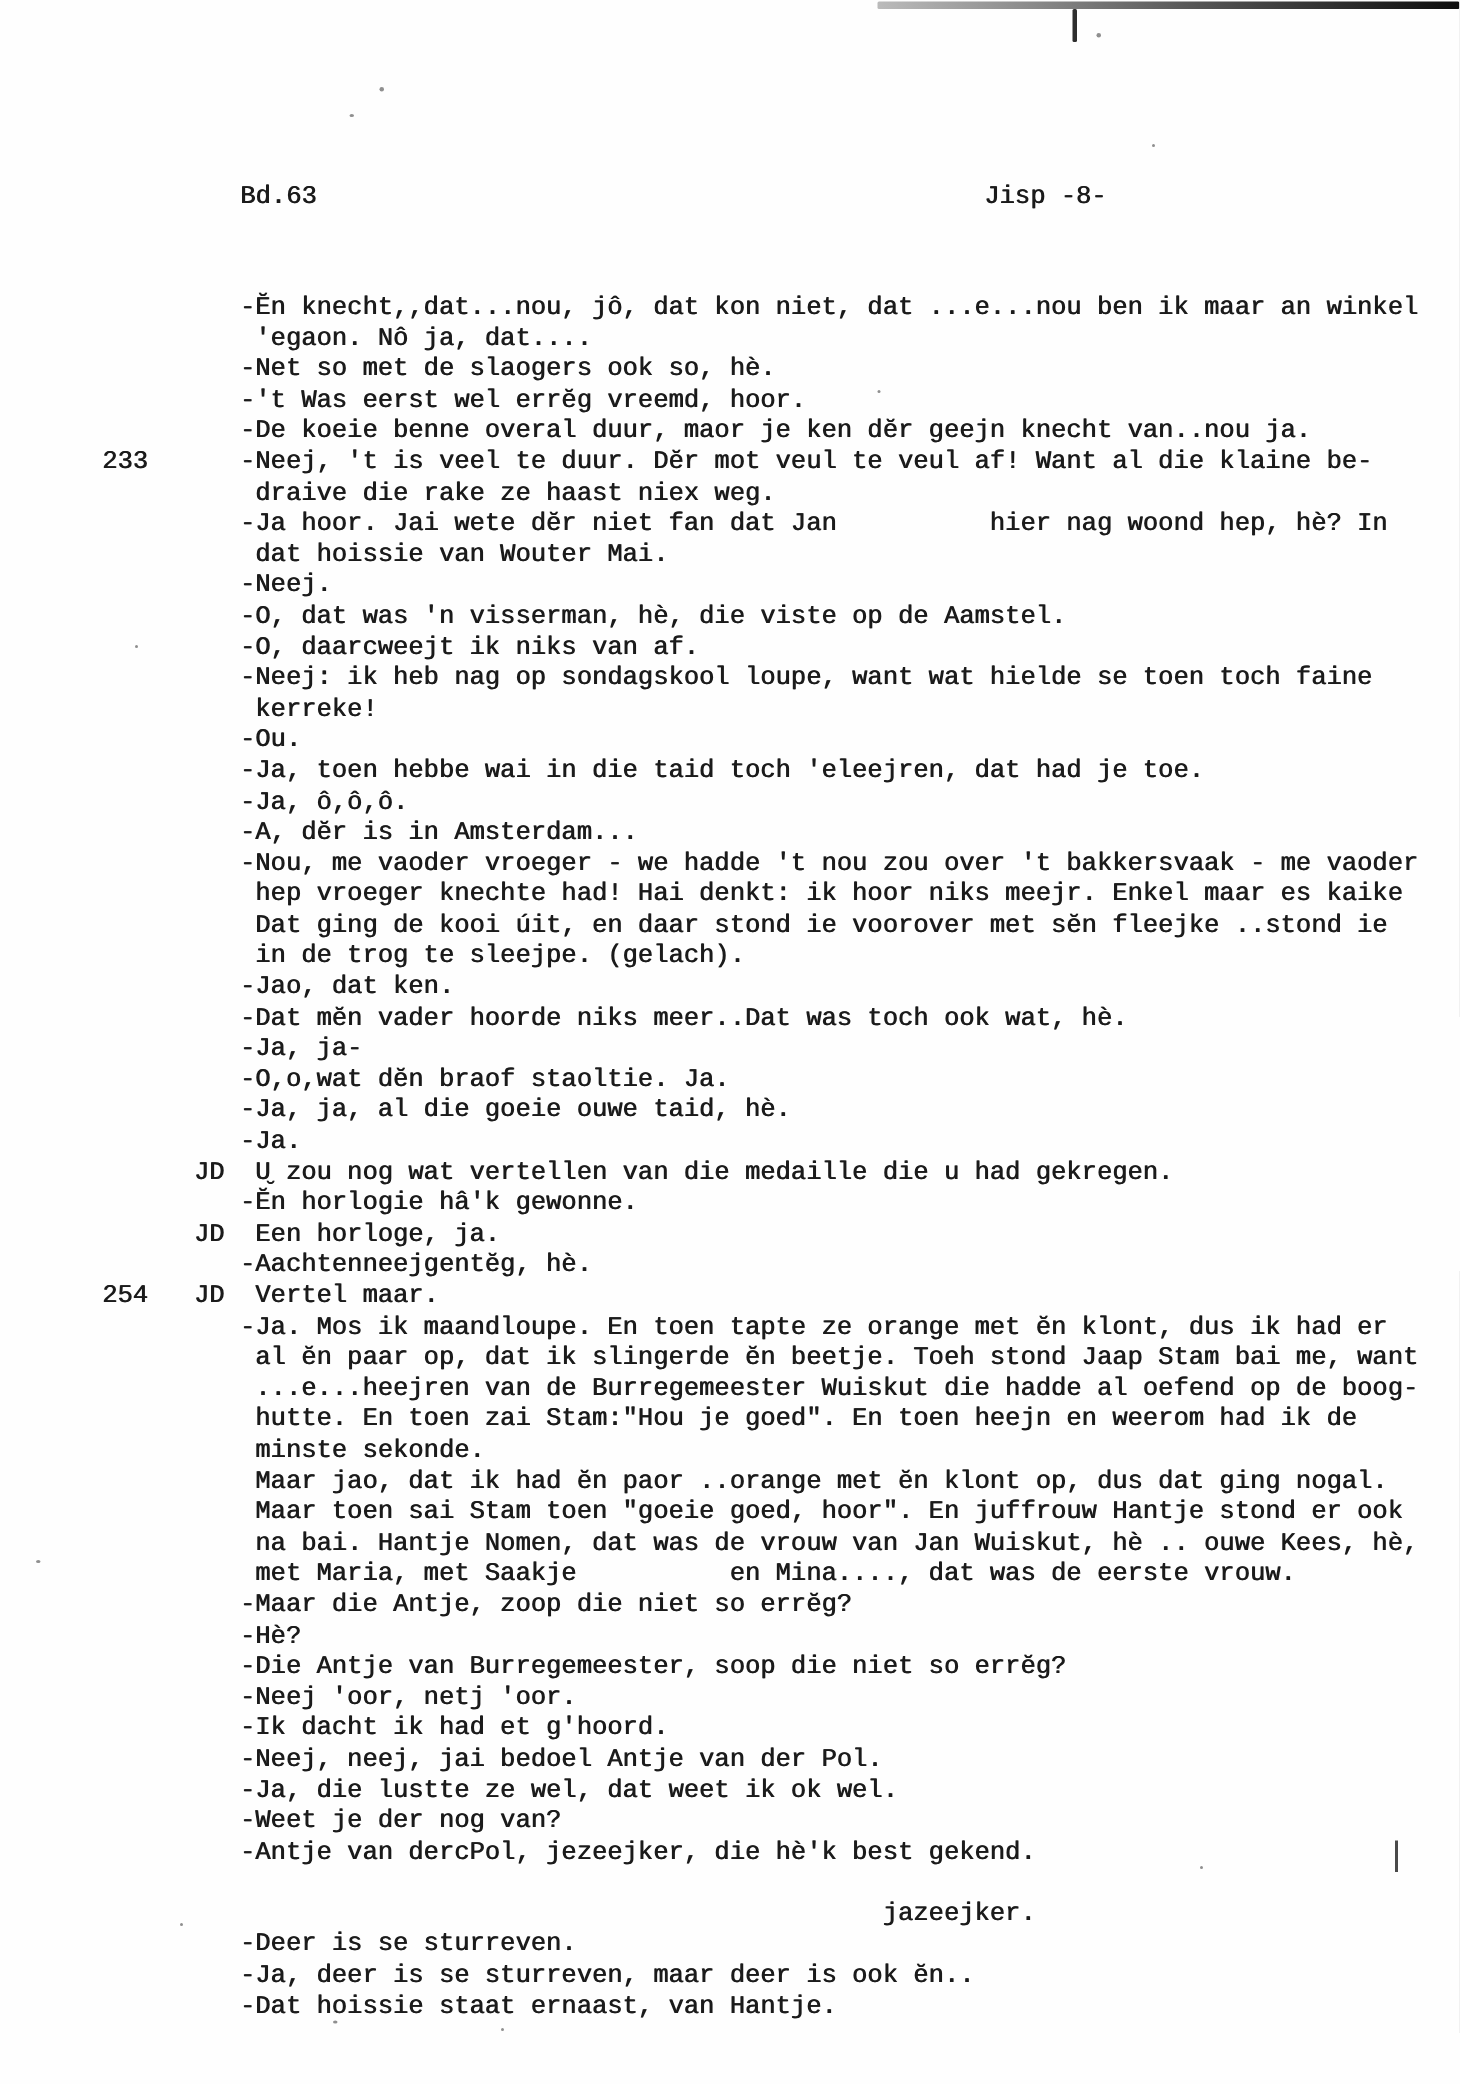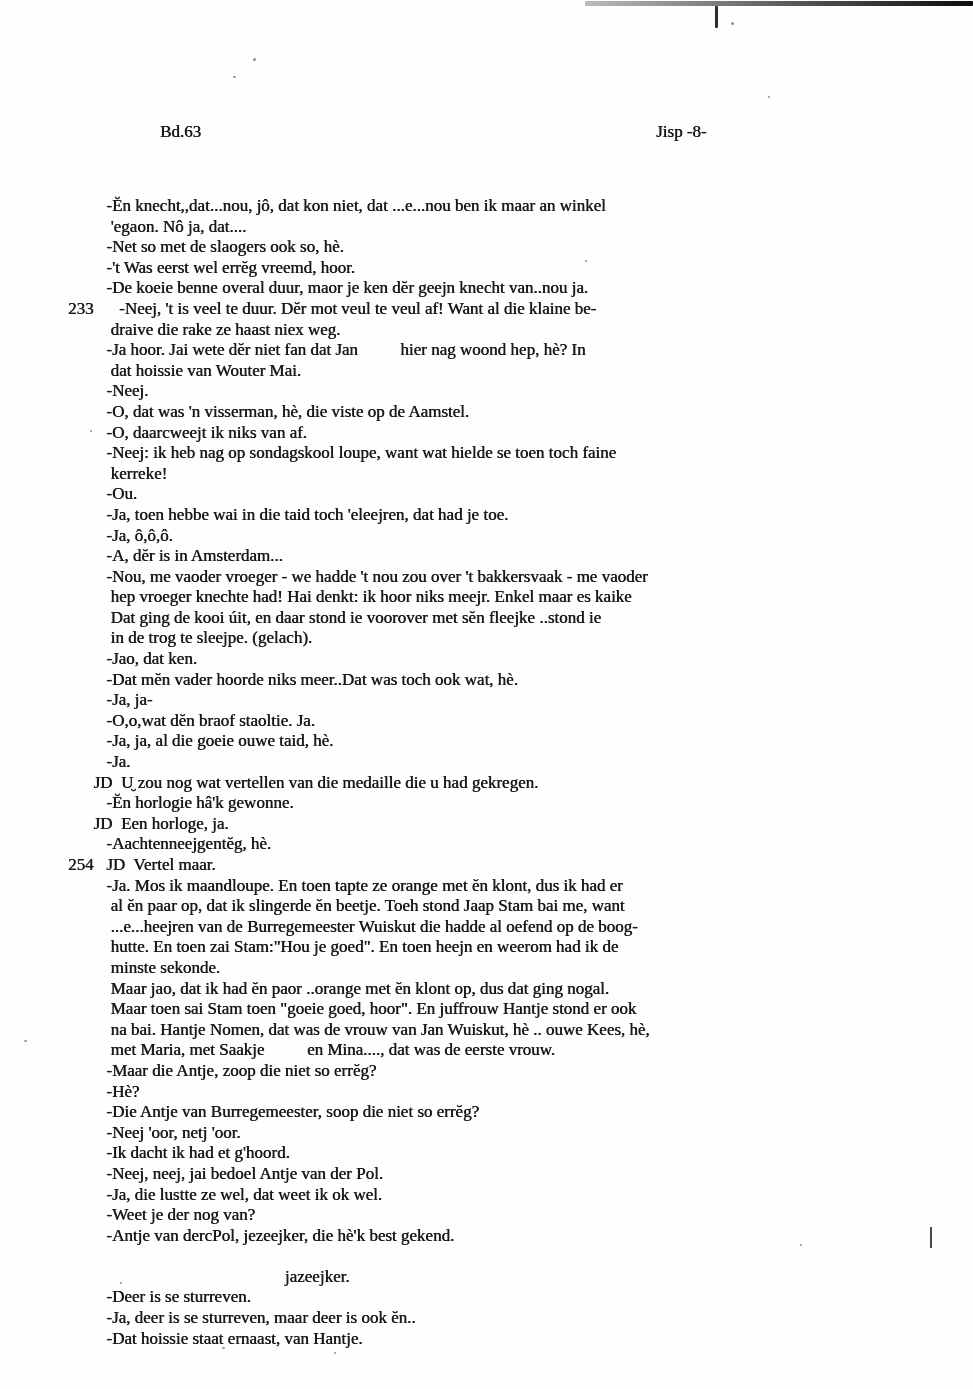--- a/index.html
+++ b/index.html
@@ -1,21 +1,21 @@
 <!DOCTYPE html>
 <html><head>
 <meta charset="utf-8">
 <style>
   html,body{margin:0;padding:0;background:#e8e8e8;}
   #page{
     position:relative;
     width:973px;height:1389px;
     background:#fefefe;
     overflow:hidden;
-    font-family:Liberation Serif, serif;
+    font-family:Liberation Mono, monospace;
     color:#1b1b1b;
   }
   .tw{ 
     font-size:17px;
     letter-spacing:0;
     text-shadow:0.5px 0 0 currentColor; 
     white-space:pre;
   }
   #header-left{position:absolute;left:160px;top:122px;}
   #header-right{position:absolute;left:656px;top:122px;}

